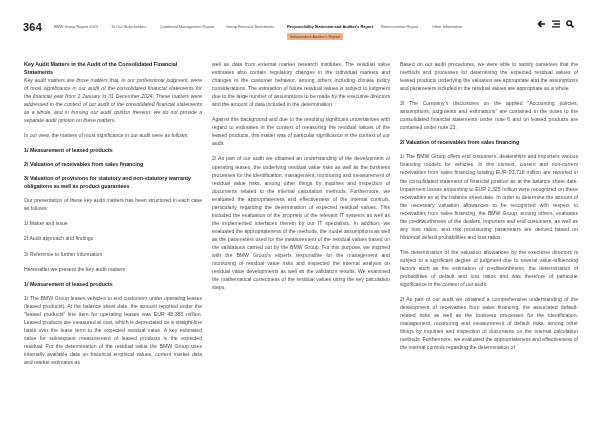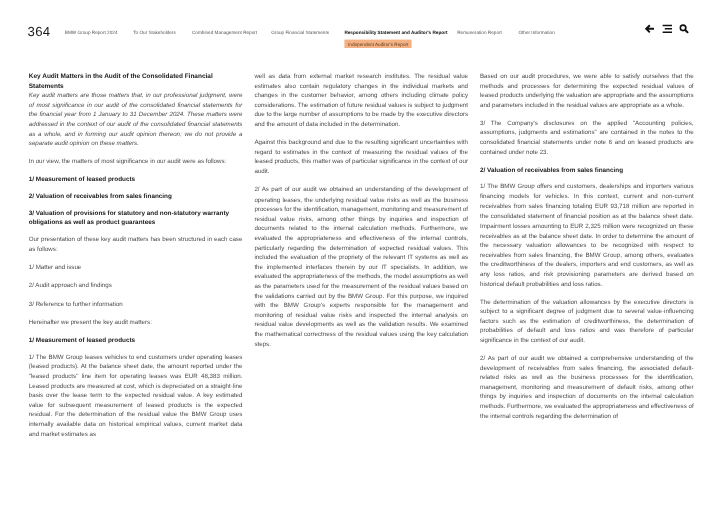--- a/index.html
+++ b/index.html
@@ -3,21 +3,21 @@
 <meta charset="utf-8">
 <style>
   html, body { margin: 0; padding: 0; }
   body {
     width: 600px; height: 424px; overflow: hidden;
     background: #ffffff; color: #262626;
     font-family: "Liberation Sans", "DejaVu Sans", sans-serif;
     position: relative;
   }
   .header { position: absolute; left: 0; top: 0; width: 600px; height: 40px; }
-  .page-num { position: absolute; left: 23px; top: 21px; font-size: 11px; font-weight: normal; color: #1a1a1a; letter-spacing: 0.2px; }
+  .page-num { position: absolute; left: 23px; top: 21px; font-size: 11px; font-weight: bold; color: #1a1a1a; letter-spacing: 0.2px; }
   .nav { position: absolute; top: 24px; left: 0; font-size: 3.9px; color: #555; white-space: nowrap; }
   .nav span { position: absolute; top: 0; }
   .nav .active { color: #111; font-weight: bold; }
   .sub-badge {
     position: absolute; left: 287px; top: 33px;
     background: #f4b183; color: #5a3a1e; font-size: 3.9px; padding: 1px 3px; white-space: nowrap;
   }
   .icons { position: absolute; top: 20px; left: 537px; display: flex; gap: 6px; align-items: center; }
   .icons svg { display: block; }
 

